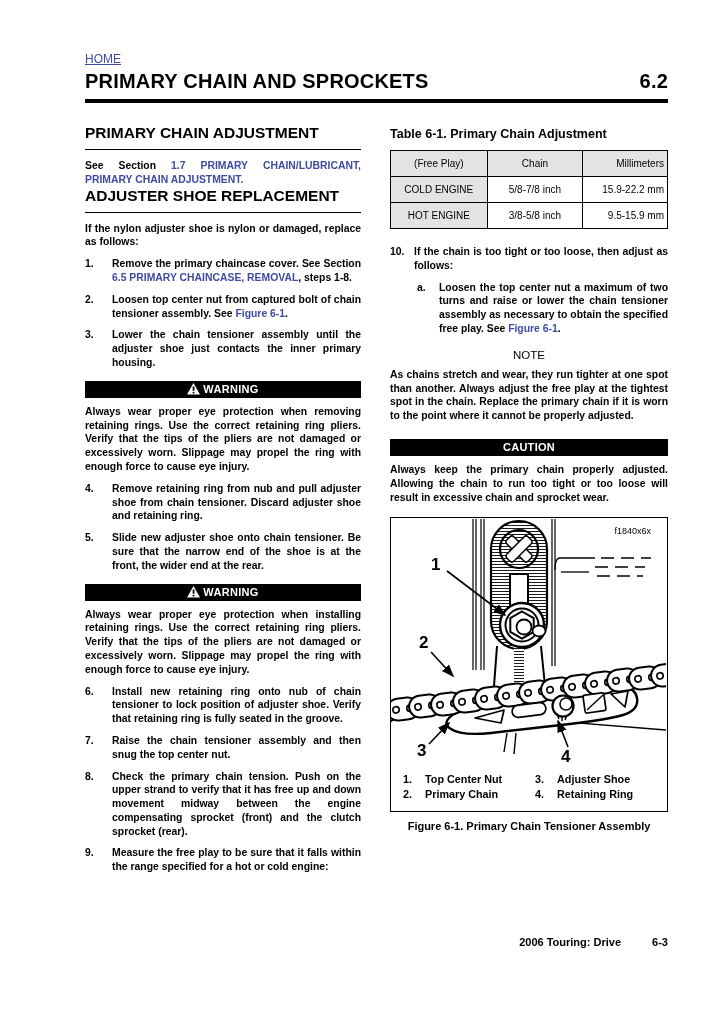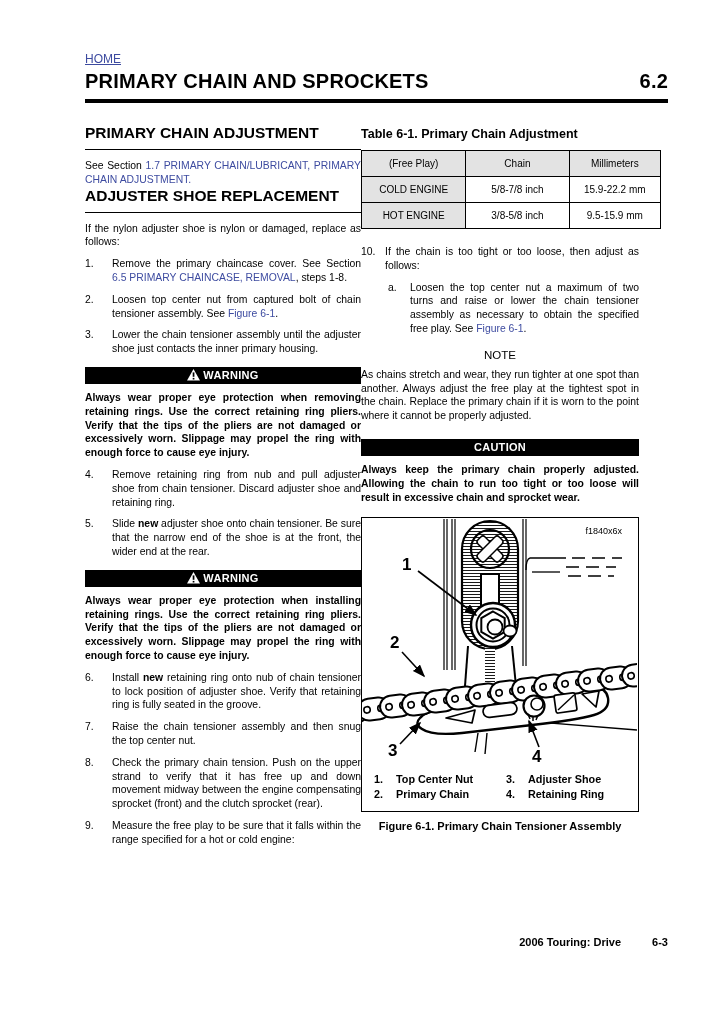--- a/index.html
+++ b/index.html
@@ -8,47 +8,47 @@
     width:714px; height:1011px; background:#ffffff; color:#000;
     font-family:"Liberation Sans", sans-serif; position:relative; overflow:hidden;
     -webkit-font-smoothing:antialiased;
   }
   a { cursor:pointer; }
   .link { color:#3d4ba0; }
   .home-link { position:absolute; left:85px; top:52px; font-size:12px; color:#3d4ba0; text-decoration:underline; }
   .title-row { position:absolute; left:85px; top:70px; width:583px; display:flex; justify-content:space-between; align-items:flex-end; font-weight:bold; font-size:20px; letter-spacing:0.2px; }
   .thick-rule { position:absolute; left:85px; top:99px; width:583px; height:4px; background:#000; }
 
-  .columns { position:absolute; left:85px; top:124px; width:583px; display:flex; }
+  .columns { position:absolute; left:85px; top:124px; width:583px; display:flex; gap:29px; }
   .col-left { width:276px; }
   .col-right { width:278px; }
 
   h2.sec { font-size:15.5px; font-weight:bold; margin:0; padding:0 0 7px 0; border-bottom:1.2px solid #000; }
-  .body-t { font-size:10.4px; line-height:13.8px; text-align:justify; }
+  .body-t { font-size:10.4px; line-height:13.8px; text-align:justify;font-weight:bold; }
   .para { margin:9px 0 0 0; }
   .mt-lg { margin-top:30px; }
 
   .step { display:flex; margin-top:8px; }
   .step .num { flex:0 0 27px; }
   .step .sbody { flex:1; text-align:justify; }
   .substep { display:flex; margin-top:8px; margin-left:27px; }
   .substep .num { flex:0 0 22px; }
   .substep .sbody { flex:1; text-align:justify; }
 
   .bar { background:#000; color:#fff; font-weight:bold; font-size:11px; height:17px;
          display:flex; align-items:center; justify-content:center; gap:3px; margin:11px 0 7px 0; letter-spacing:0.3px;text-align:right; }
   .bold-p { font-weight:bold; font-size:10.4px; line-height:13.8px; text-align:justify; }
 
   .tbl-title { font-size:12.5px; font-weight:bold; text-align:left; margin:3px 0 9px 0; }
-  table.spec { border-collapse:collapse; width:300px; }
+  table.spec { border-collapse:collapse; width:278px; }
   table.spec td { border:1.2px solid #000; font-size:10px; height:26px; text-align:center; vertical-align:middle; padding:2px 3px; }
   td.shade { background:#e3e3e3; }
   table.spec td:nth-child(1){ width:97px; }
   table.spec td:nth-child(2){ width:96px; }
-  table.spec td:nth-child(3){ width:85px; }
+  table.spec td:nth-child(3){ width:85px;text-align:right; }
 
   .note-label { text-align:center; font-size:11.5px; margin:13px 0 7px 0; }
 
   .figure-box { border:1.2px solid #000; margin-top:13px; width:278px; background:#fff; }
   .legend { display:grid; grid-template-columns:132px 1fr; padding:0 4px 9px 12px; font-size:10.8px; font-weight:bold; line-height:15px; }
   .legend .entry { display:flex; }
   .legend .lnum { flex:0 0 22px; }
   .fig-caption { text-align:center; font-weight:bold; font-size:11px; margin-top:8px; }
 
   .footer { position:absolute; left:85px; top:936px; width:583px; text-align:right; font-weight:bold; font-size:11px; }

